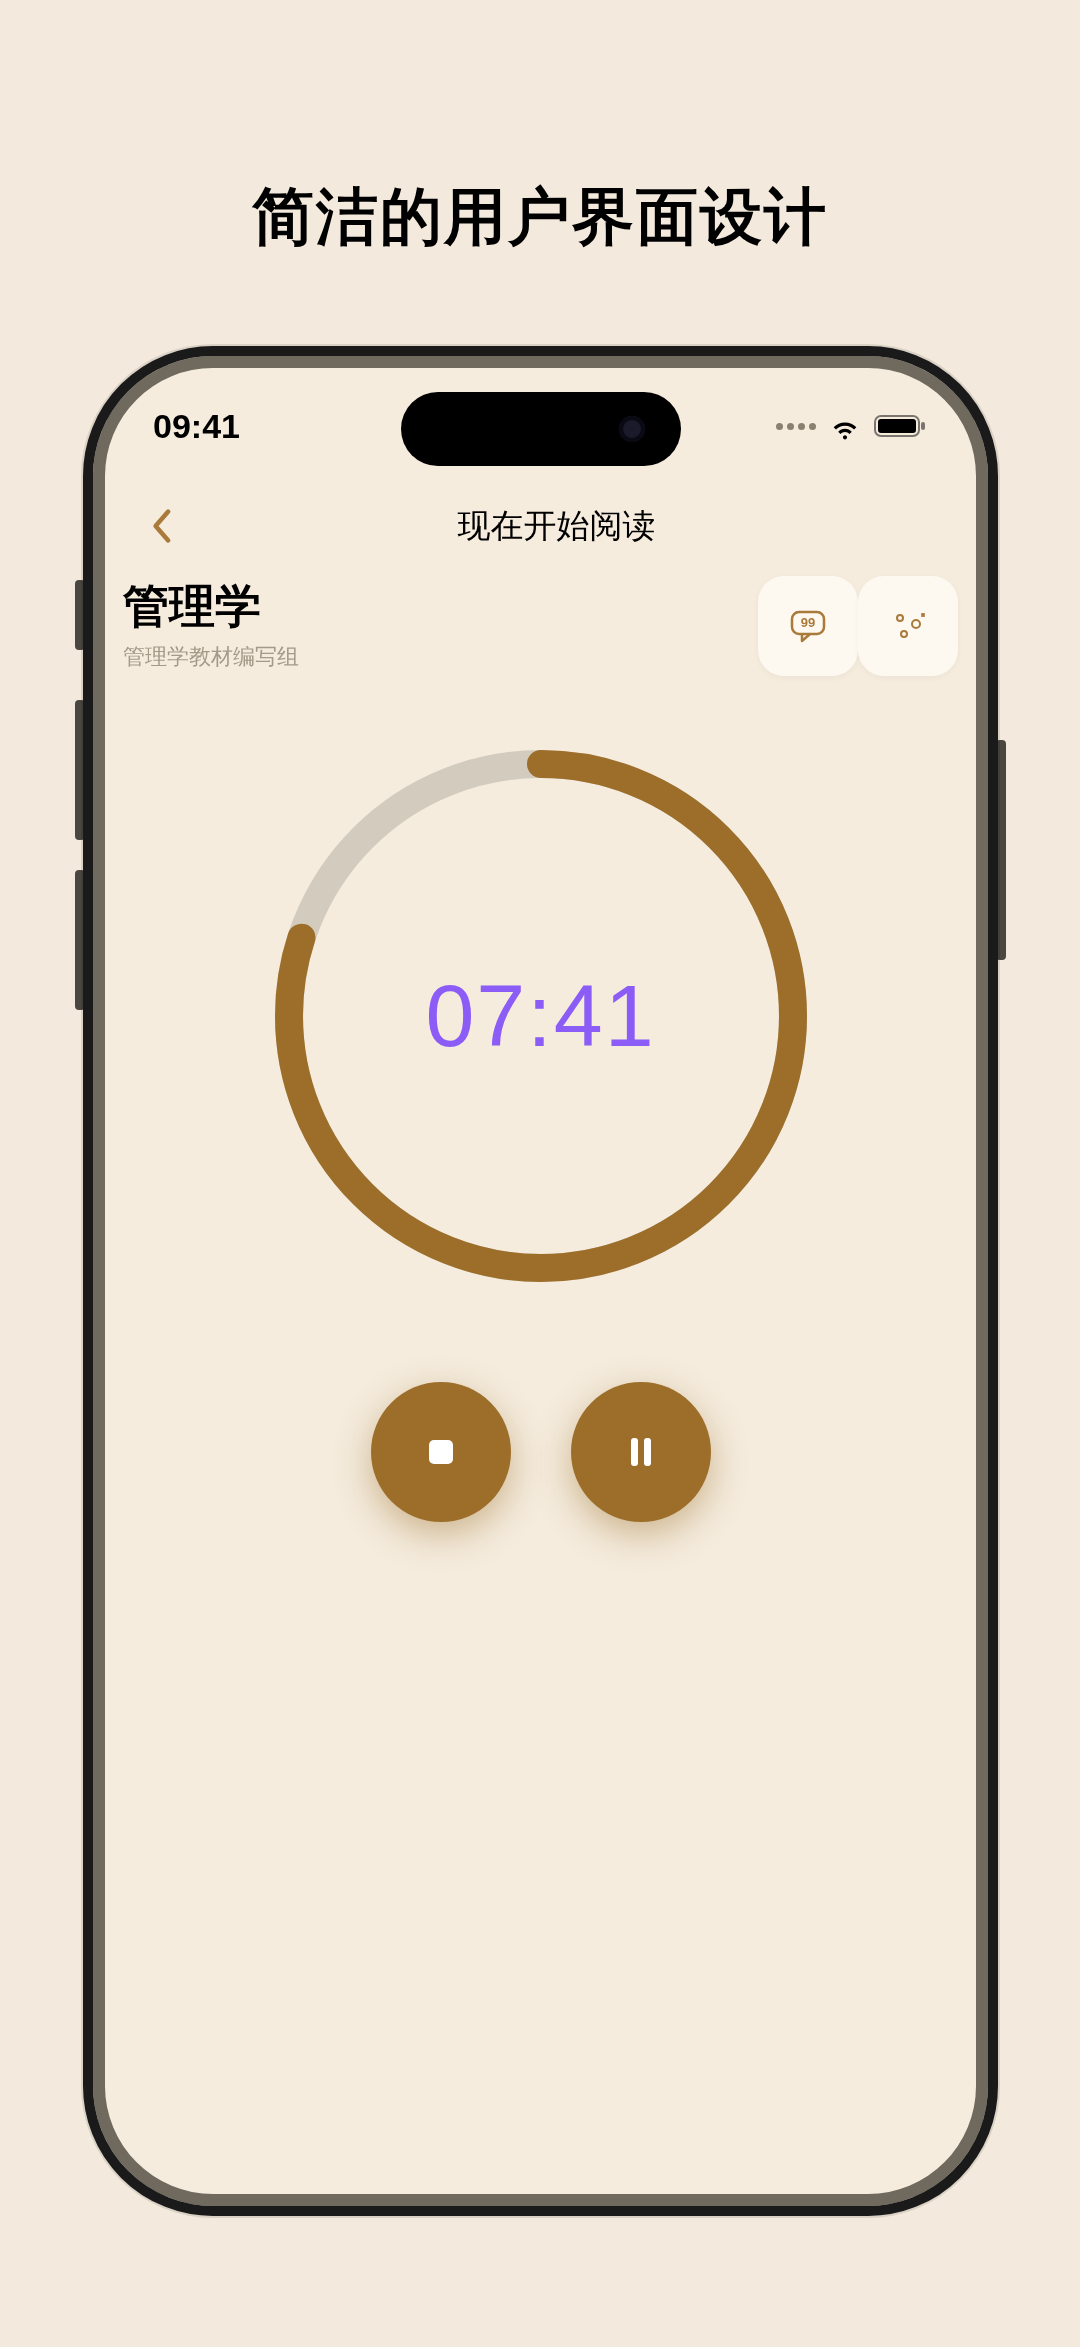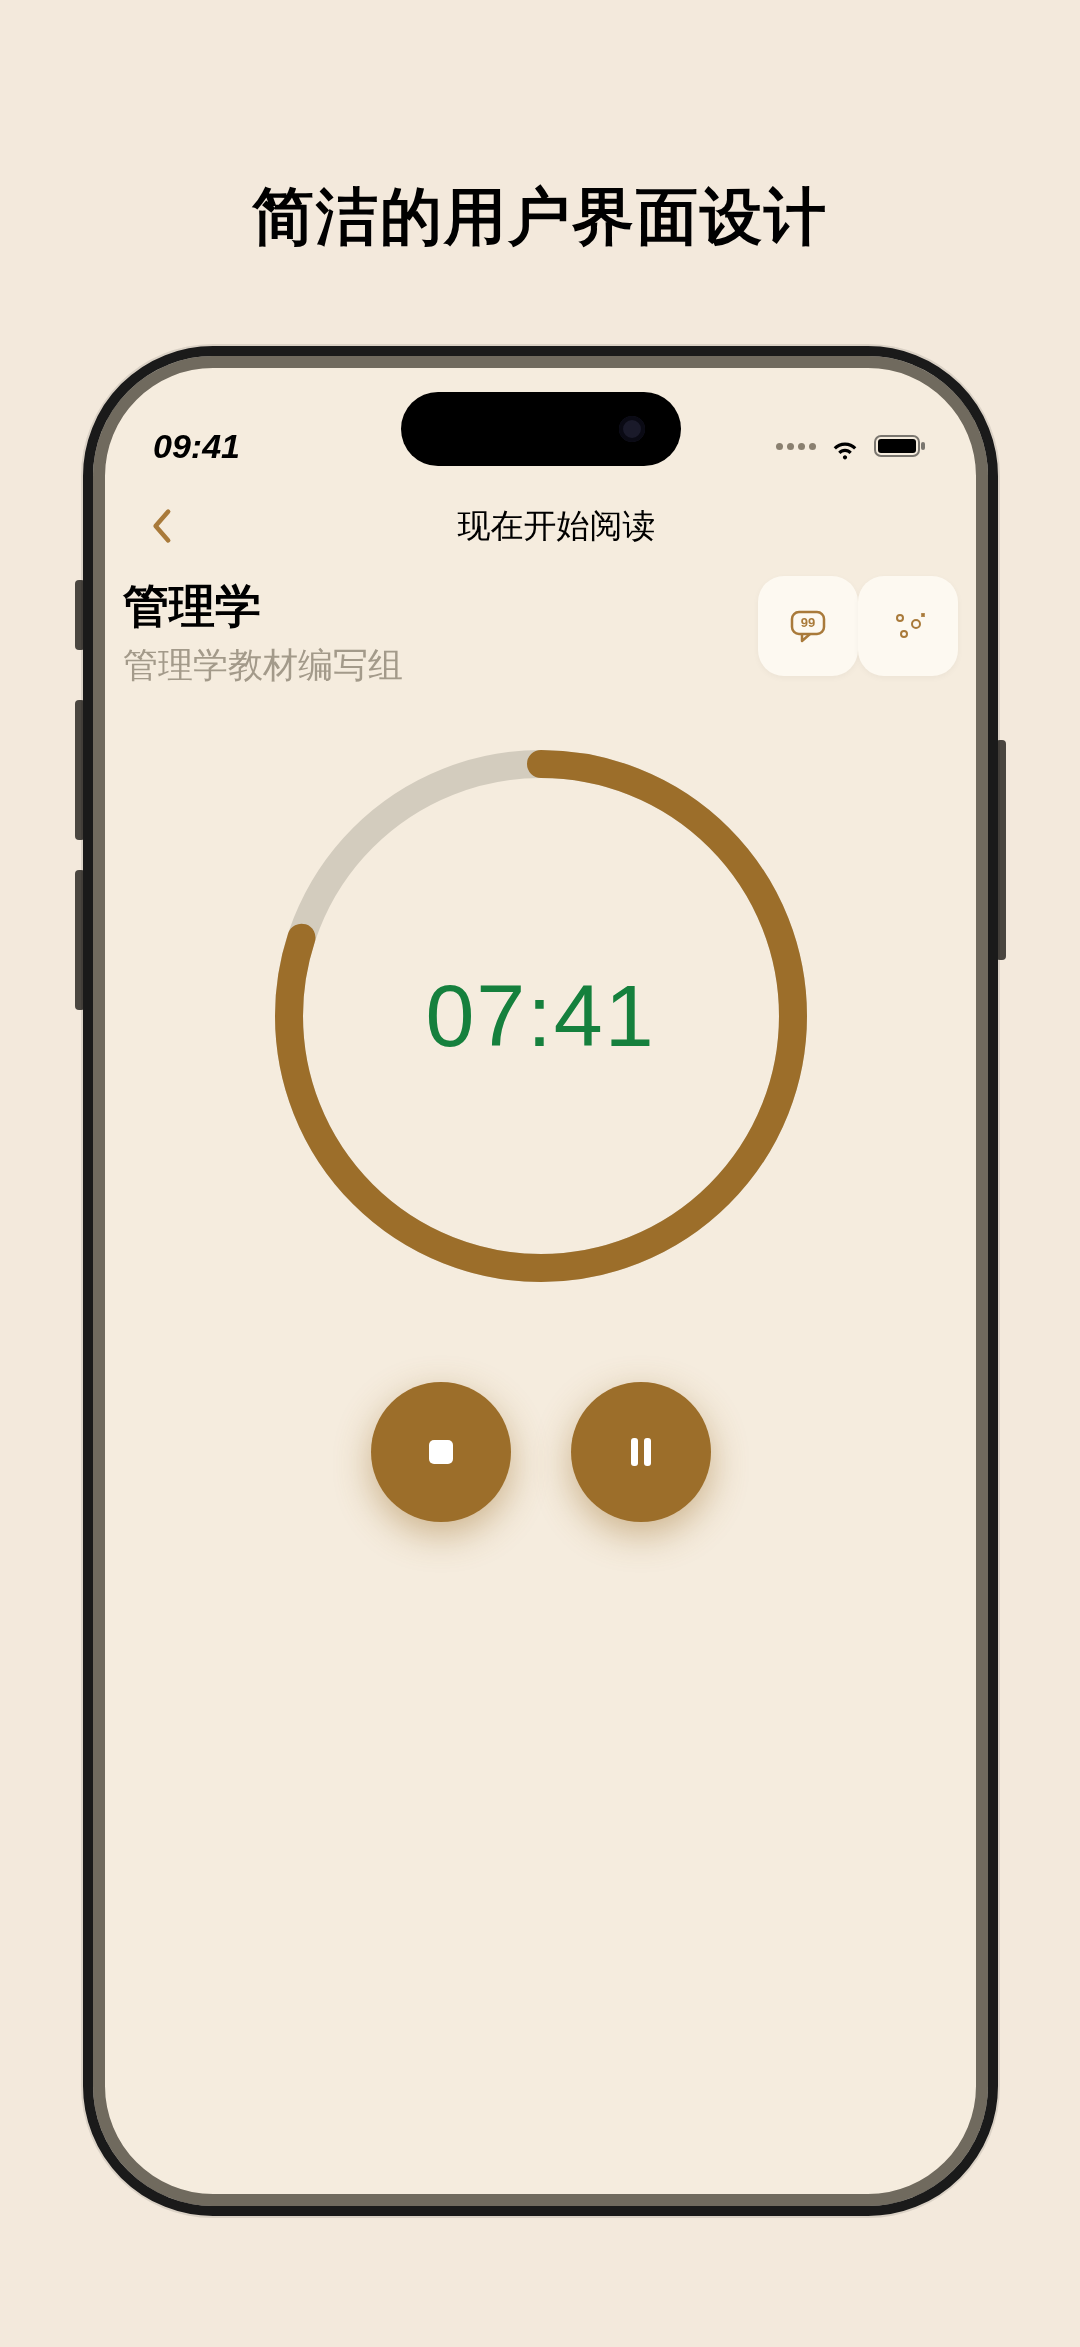--- a/index.html
+++ b/index.html
@@ -63,29 +63,28 @@
       top: 50%;
       transform: translateY(-50%);
       width: 26px;
       height: 26px;
       border-radius: 50%;
       background: #1a1a2a;
       box-shadow: inset 0 0 0 4px #0a0a14;
     }
     .statusbar {
       position: absolute;
-      top: 60px;
+      top: 40px;
       left: 0;
       width: 100%;
       height: 60px;
       display: flex;
       justify-content: space-between;
       align-items: center;
       padding: 0 60px;
-      font-style: italic;
     }
     .status-time {
       font-size: 34px;
       font-weight: 600;
       color: #000;
     }
     .status-right {
       display: flex;
       align-items: center;
       gap: 12px;
@@ -139,21 +138,21 @@
       align-items: flex-start;
     }
     .book-info { flex: 1; }
     .book-title {
       font-size: 46px;
       font-weight: 700;
       color: #000;
       margin-bottom: 4px;
     }
     .book-subtitle {
-      font-size: 35px;
+      font-size: 22px;
       color: #a39a8a;
       font-weight: 400;
     }
     .action-btns {
       display: flex;
     }
     .action-btn {
       width: 100px;
       height: 100px;
       background: #fdf9f1;
@@ -174,21 +173,21 @@
       height: 560px;
     }
     .timer-ring { width: 100%; height: 100%; }
     .timer-text {
       position: absolute;
       top: 50%;
       left: 50%;
       transform: translate(-50%, -50%);
       font-size: 88px;
       font-weight: 400;
-      color: #15803d;
+      color: #8b5cf6;
       font-variant-numeric: tabular-nums;
       letter-spacing: 2px;
       text-align: center;
     }
     .controls {
       position: absolute;
       top: 1026px;
       left: 50%;
       transform: translateX(-50%);
       display: flex;

